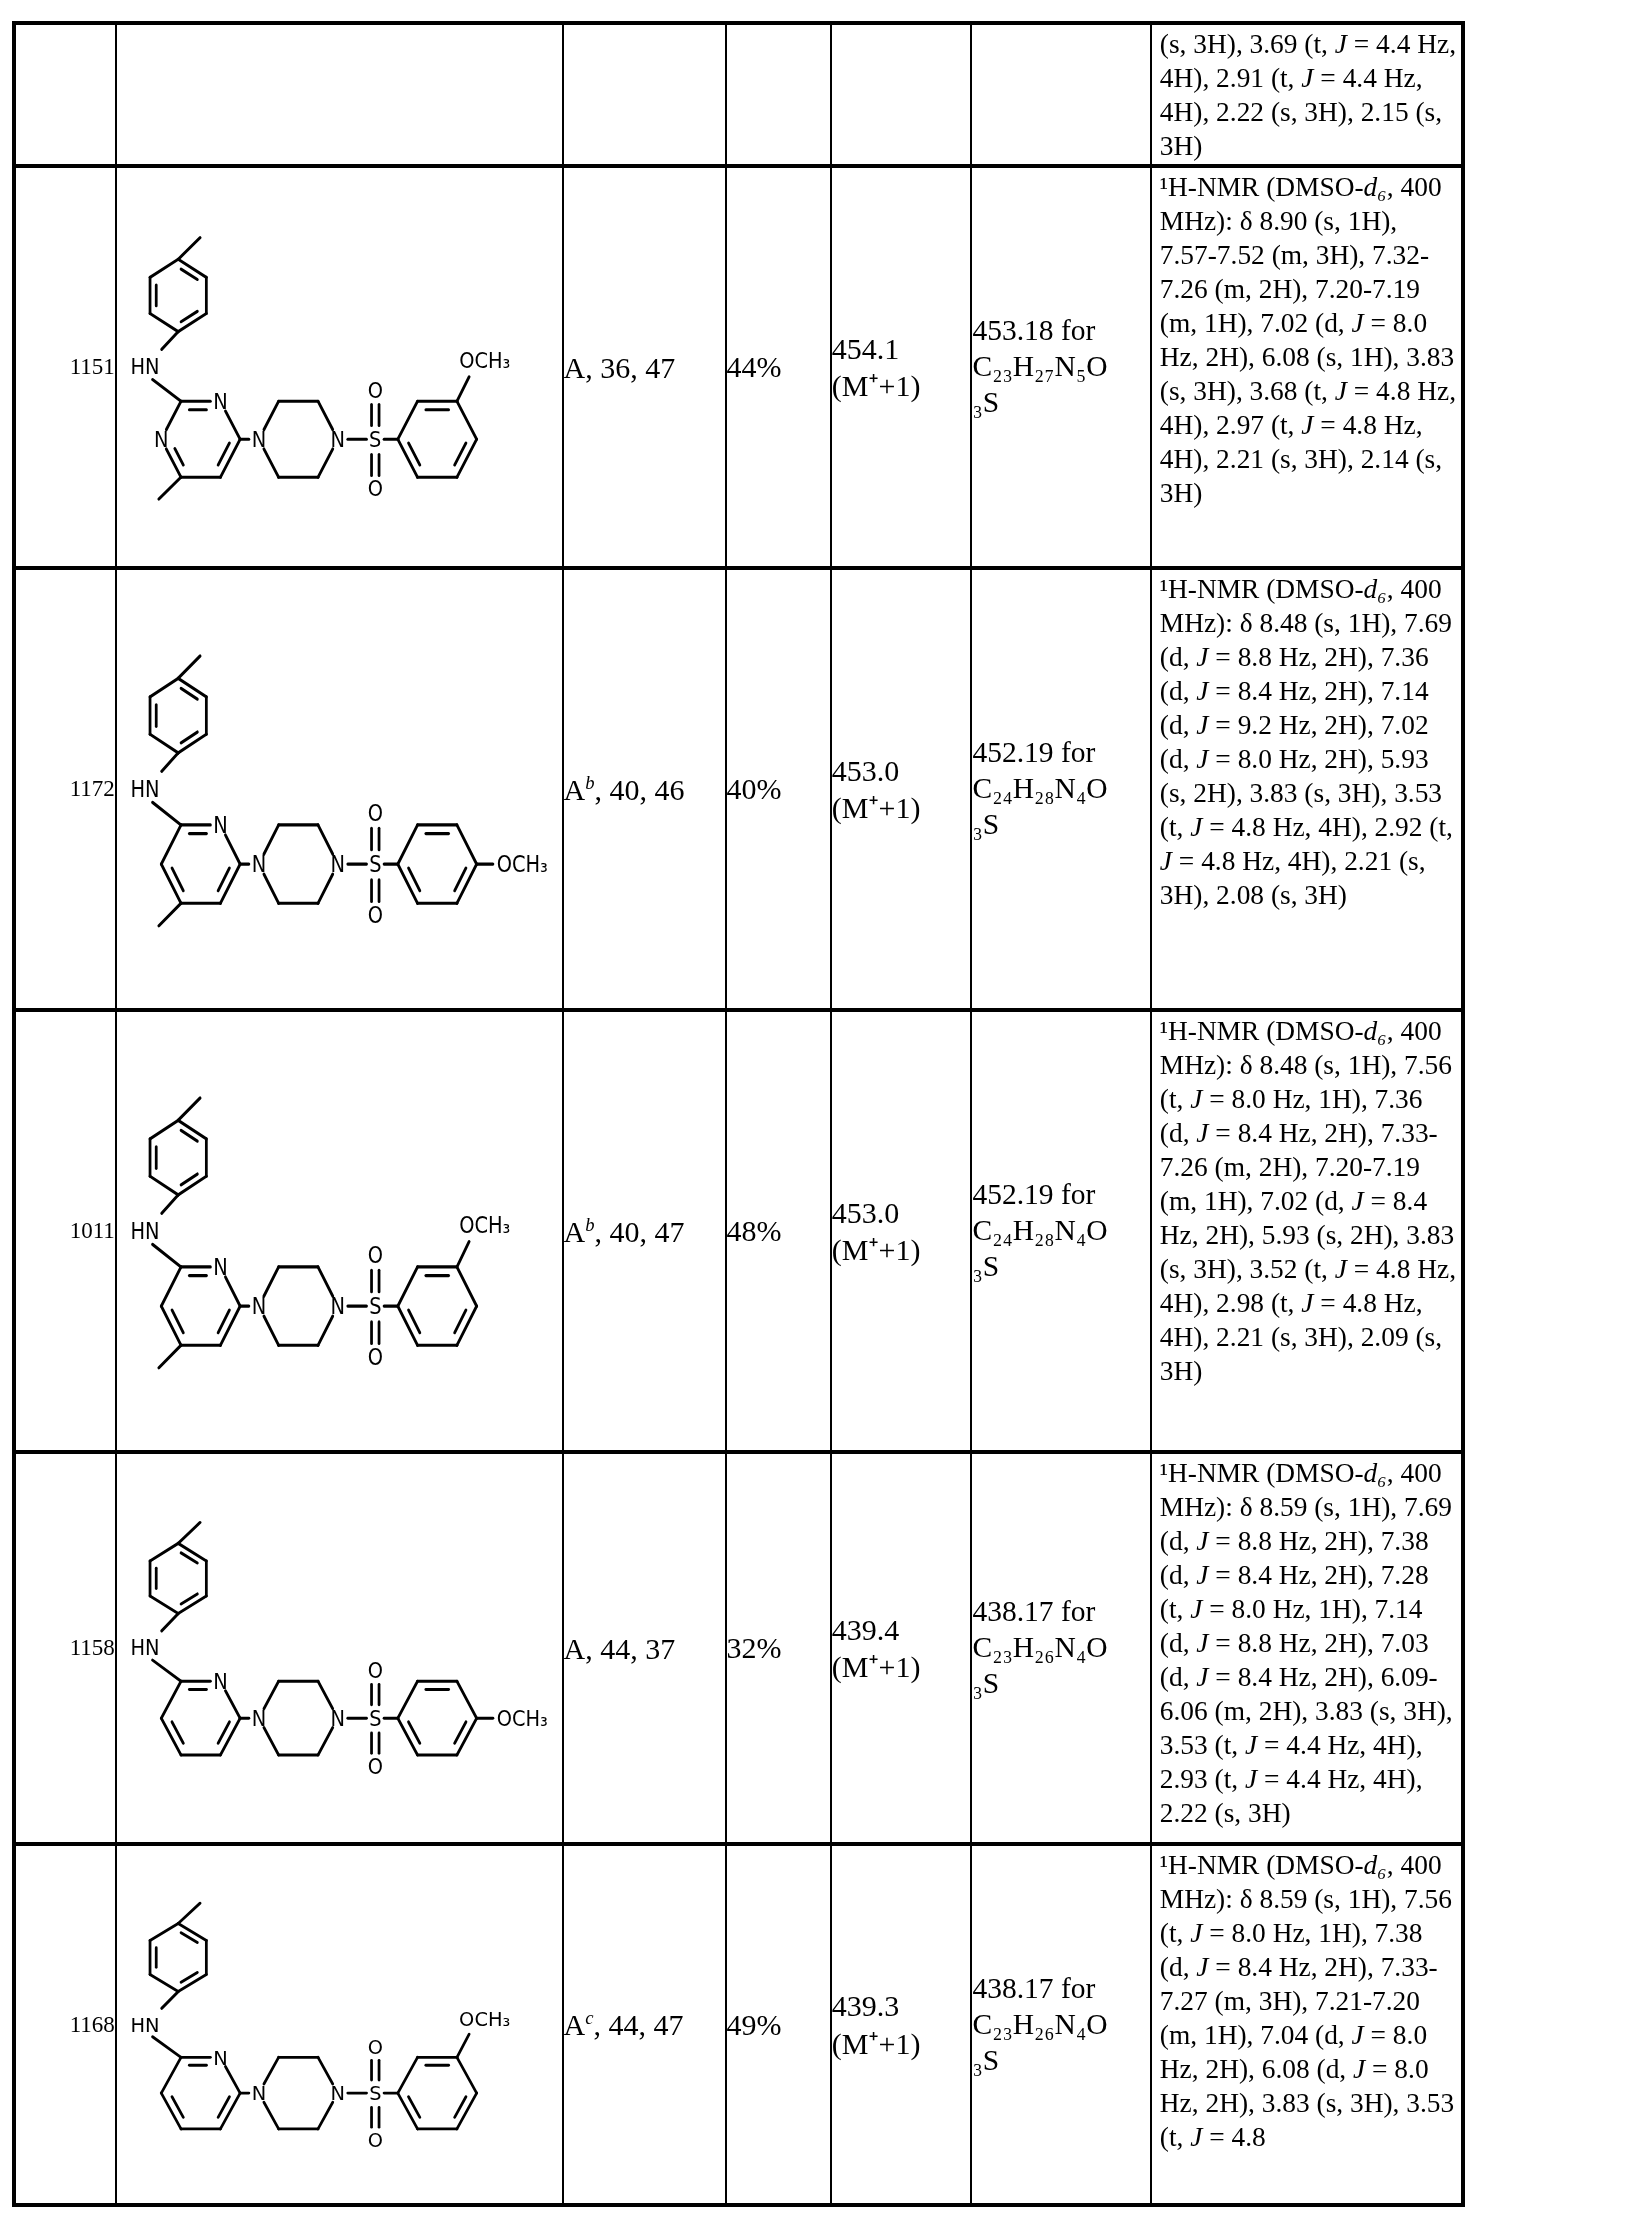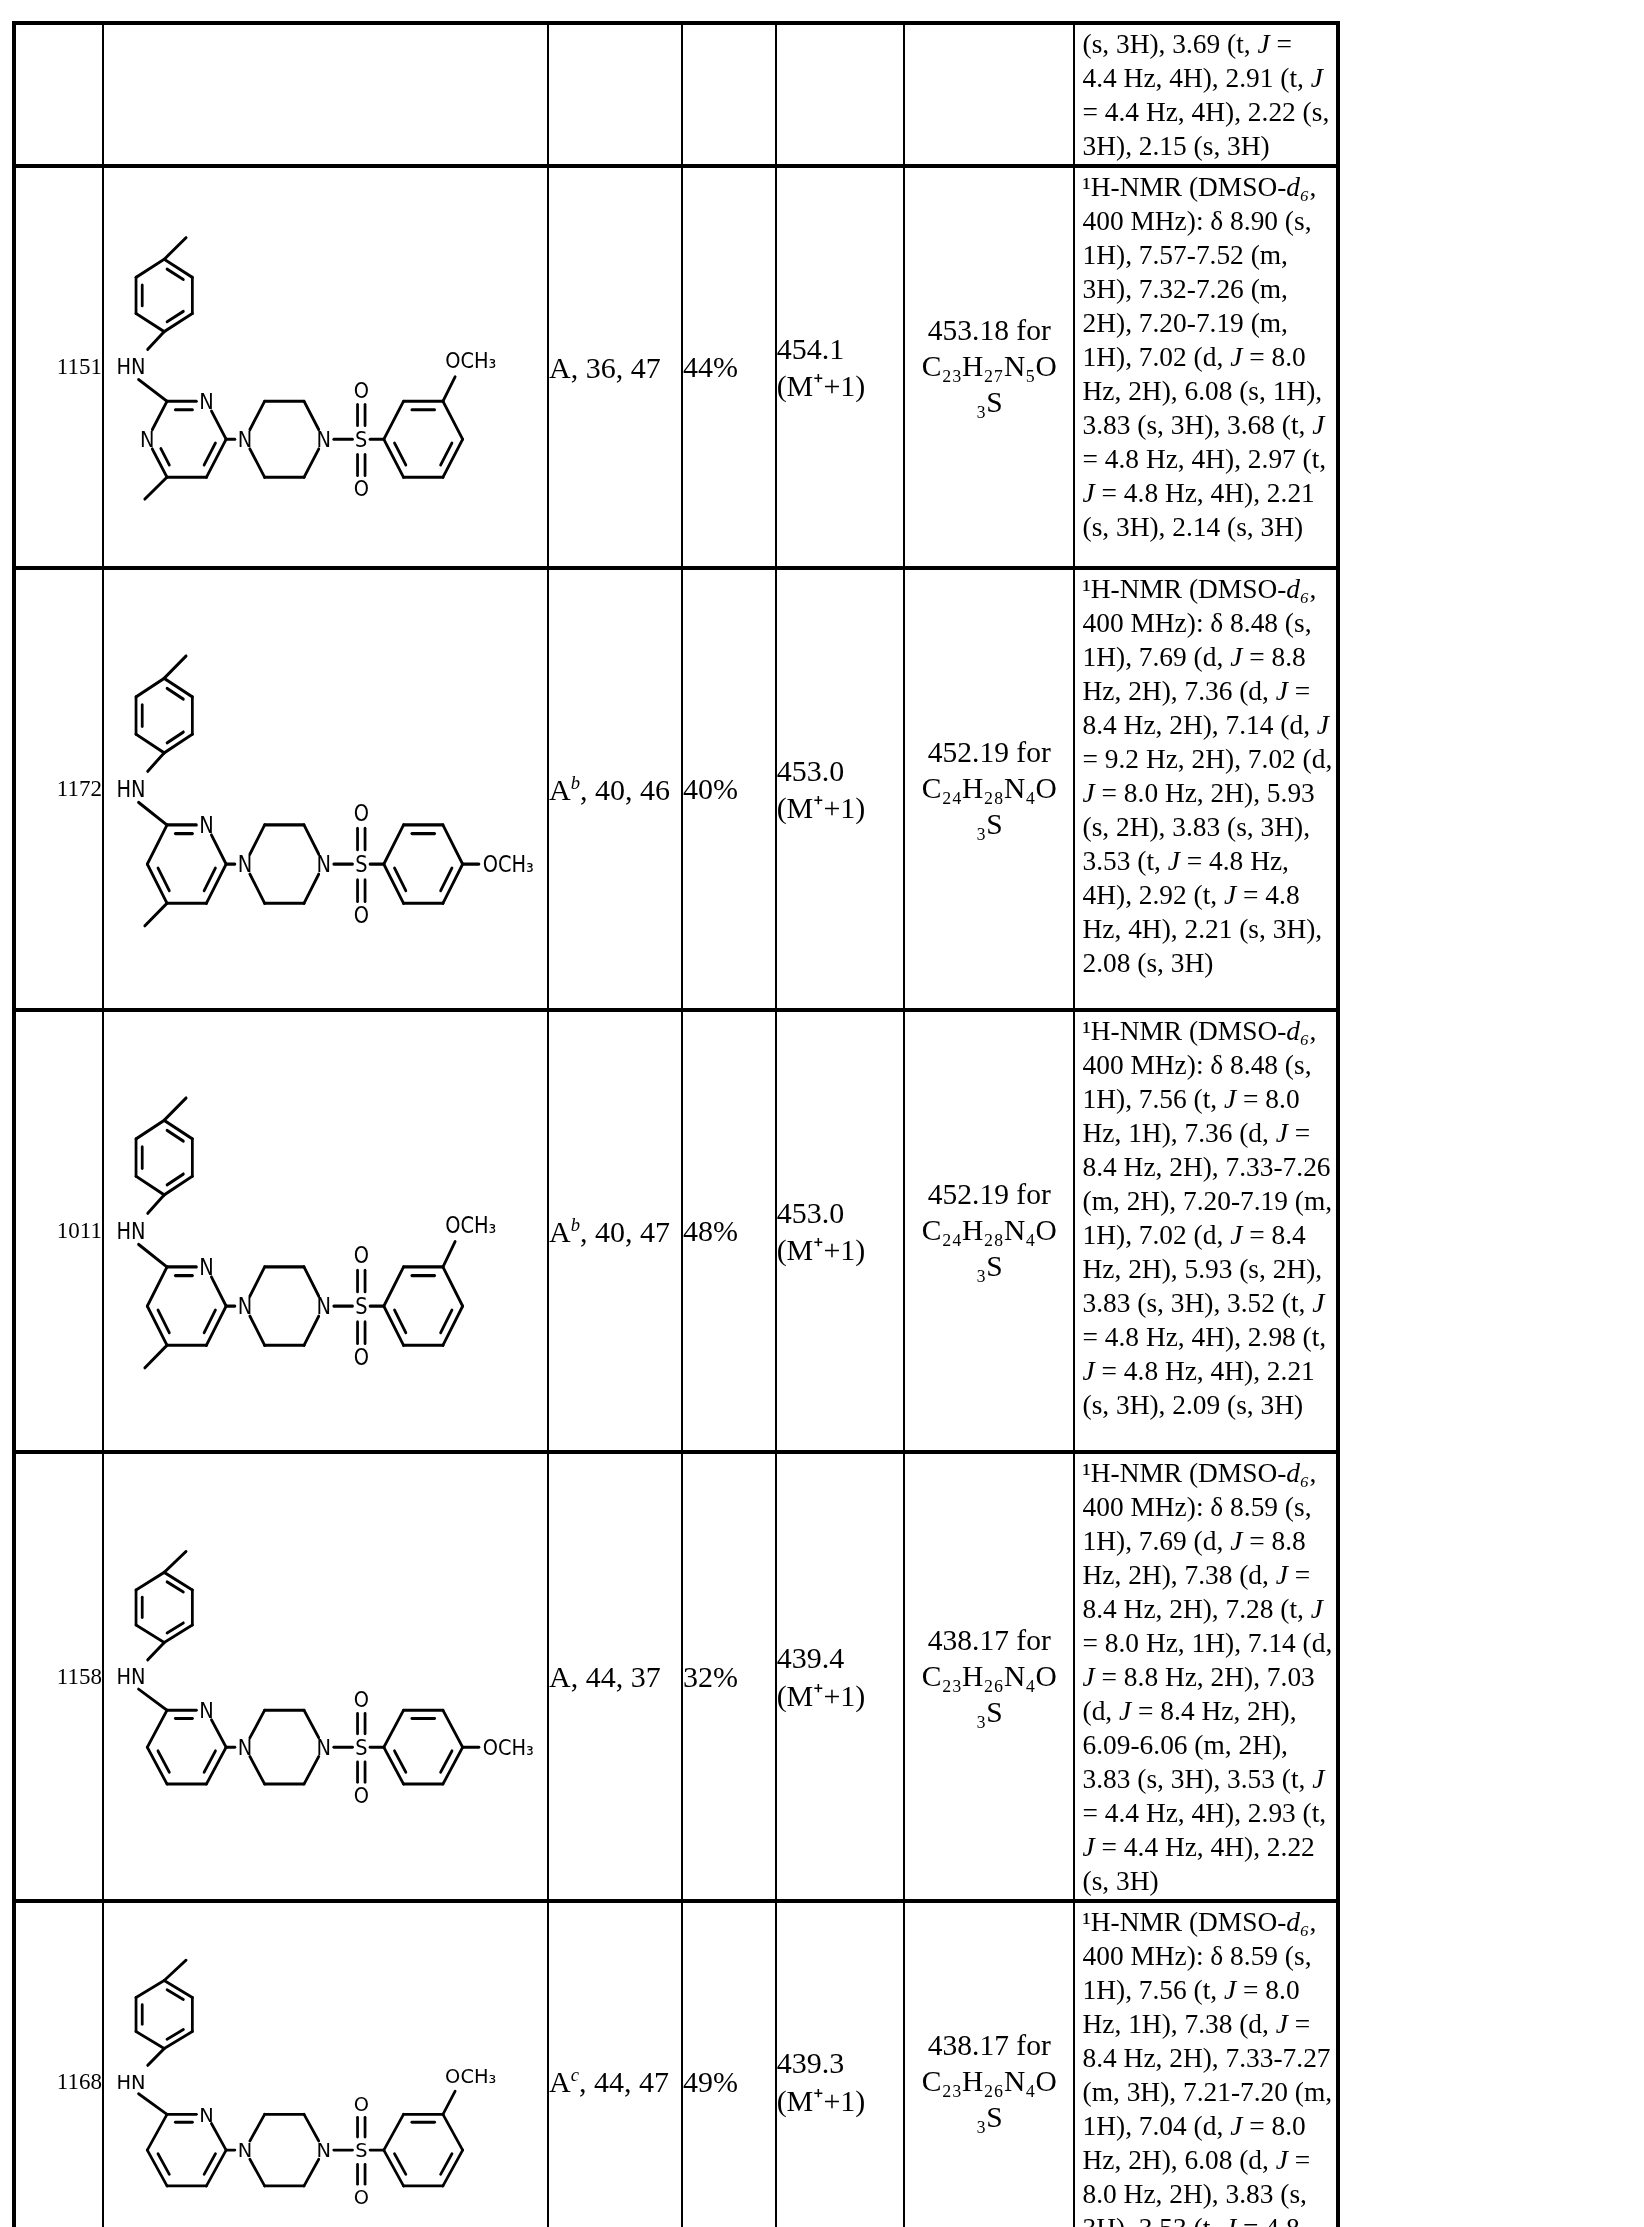--- a/index.html
+++ b/index.html
@@ -1,36 +1,36 @@
 <!DOCTYPE html>
 <html style="font-size:13px"><head>
 <meta charset="utf-8">
 <style>
   html,body{margin:0;padding:0;}
   body{
     width:1645px;height:2227px;background:#ffffff;color:#000;
     font-family:"Liberation Serif", serif;overflow:hidden;position:relative;
   }
-  .page{position:absolute;left:0;top:0;width:1340px;height:2227px;background:#fff;}
+  .page{position:absolute;left:0;top:0;width:1465px;height:2227px;background:#fff;}
   table.cmpd{
     position:absolute;left:11.5px;top:21px;
     border-collapse:collapse;table-layout:fixed;
     border:4.9px solid #000;
   }
   td{
     border-left:2.5px solid #000;border-right:2.5px solid #000;
     border-top:4.9px solid #000;border-bottom:4.9px solid #000;
     padding:0;overflow:hidden;vertical-align:middle;
   }
   td.id-cell{text-align:right;font-size:23px;}
   td.struct-cell{text-align:center;text-decoration:underline;}
   td.method-cell,td.yield-cell{text-align:left;font-size:30px;}
   td.method-cell sup{font-style:italic;font-size:0.62em;}
   td.ms-cell{text-align:left;font-size:30px;line-height:1.25;}
-  td.formula-cell{text-align:center;font-size:29.5px;line-height:1.22;}
+  td.formula-cell{text-align:left;font-size:29.5px;line-height:1.22;}
   td.nmr-cell{
     vertical-align:top;text-align:left;font-size:27.4px;line-height:34px;
     padding:1.6px 3.3px 1.6px 7.4px;
   }
   td.nmr-cell i{font-style:italic;}
   svg.structure{display:block;margin:0 auto;}
   svg.structure line{stroke:#000;stroke-width:4.4;stroke-linecap:round;}
   svg.structure text{fill:#000;font-family:"DejaVu Sans", sans-serif;font-size:31px;}
 </style>
 </head>

